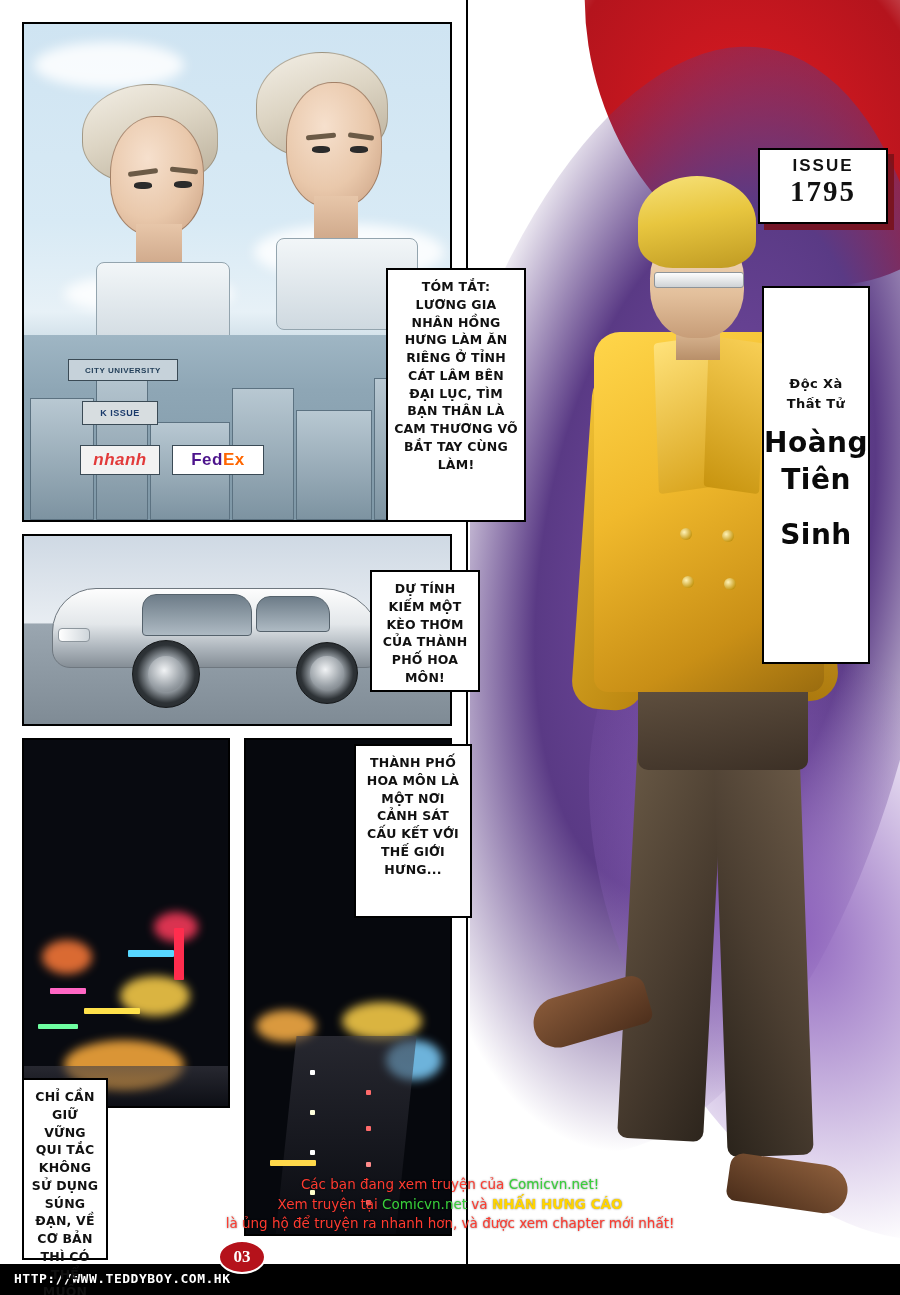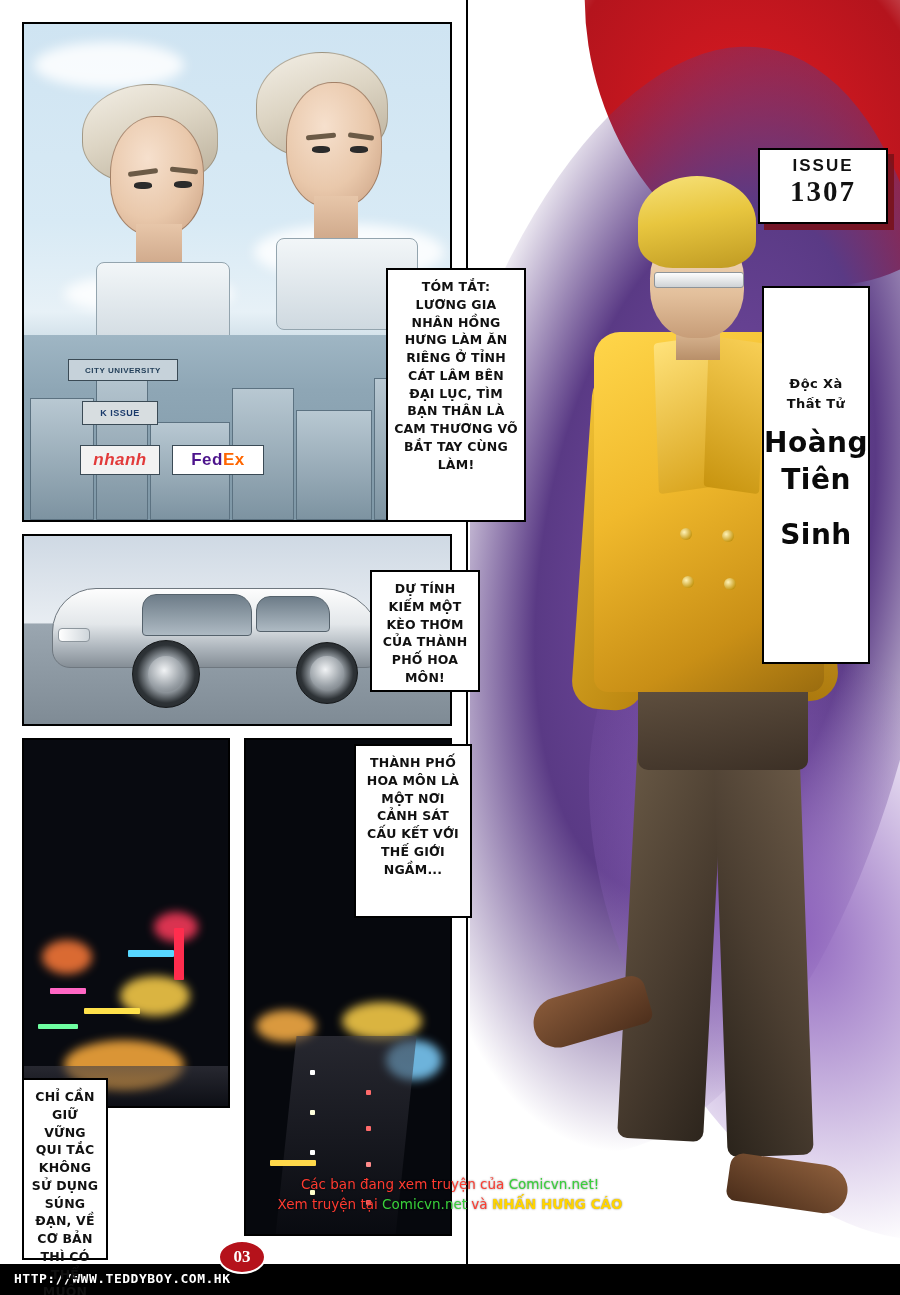--- a/index.html
+++ b/index.html
@@ -493,21 +493,21 @@
   <div class="panel" id="panel-4">
     <div class="night-glow" style="left:10px;top:270px;width:60px;height:32px;background:#ffb347;"></div>
     <div class="night-glow" style="left:96px;top:262px;width:80px;height:38px;background:#ffd24a;"></div>
     <div class="night-glow" style="left:140px;top:300px;width:56px;height:40px;background:#7fd1ff;"></div>
     <div class="road" style="left:40px;top:296px;width:120px;height:200px;transform:skewX(-6deg);"></div>
     <div class="neon" style="left:64px;top:330px;width:5px;height:5px;background:#fff;box-shadow:0 40px 0 #ffd,0 80px 0 #fff,0 120px 0 #ffc;"></div>
     <div class="neon" style="left:120px;top:350px;width:5px;height:5px;background:#ff6b6b;box-shadow:0 36px 0 #ff6b6b,0 72px 0 #ff8a8a,0 110px 0 #ff6b6b;"></div>
     <div class="neon" style="left:24px;top:420px;width:46px;height:6px;background:#ffd84a;"></div>
   </div>
 
-  <div class="caption" id="caption-3">THÀNH PHỐ HOA MÔN LÀ MỘT NƠI CẢNH SÁT CẤU KẾT VỚI THẾ GIỚI NGẦM...</div>
+  <div class="caption" id="caption-3">THÀNH PHỐ HOA MÔN LÀ MỘT NƠI CẢNH SÁT CẤU KẾT VỚI THẾ GIỚI HƯNG...</div>
 
   <div class="caption" id="caption-4">CHỈ CẦN GIỮ VỮNG QUI TẮC KHÔNG SỬ DỤNG SÚNG ĐẠN, VỀ CƠ BẢN THÌ CÓ THỂ MUỐN LÀM GÌ THÌ LÀM!</div>
 
   <div class="divider-line"></div>
 
   <div id="right-art">
     <div class="swoosh" id="swoosh-red"></div>
     <div class="swoosh" id="swoosh-purple"></div>
     <div class="swoosh" id="swoosh-purple2"></div>
 
@@ -528,39 +528,40 @@
     </div>
     <div class="man-part" id="man-lapel-l"></div>
     <div class="man-part" id="man-lapel-r"></div>
     <div class="man-part" id="man-neck"></div>
     <div class="man-part" id="man-face"></div>
     <div class="man-part" id="man-hair"></div>
     <div class="man-part" id="man-glasses"></div>
 
     <div id="issue-badge">
       <div class="issue-word">ISSUE</div>
-      <div class="issue-num">1307</div>
+      <div class="issue-num">1795</div>
     </div>
 
     <div id="title-plate">
       <div class="kicker">Độc Xà</div>
       <div class="kicker">Thất Tử</div>
       <div class="big">Hoàng</div>
       <div class="big" style="margin-top:2px;">Tiên</div>
       <div class="big" style="margin-top:20px;">Sinh</div>
     </div>
   </div>
 
   <div id="watermark">
     <div>
       <span>Các bạn đang xem truyện của </span><span class="green">Comicvn.net!</span>
     </div>
     <div>
       <span>Xem truyện tại </span><span class="green">Comicvn.net</span><span> và </span><span class="yellow">NHẤN HƯNG CÁO</span>
     </div>
+    <div>là ủng hộ để truyện ra nhanh hơn, và được xem chapter mới nhất!</div>
   </div>
 
   <div id="page-number">03</div>
 
   <div id="footer">
     <div id="footer-url">HTTP://WWW.TEDDYBOY.COM.HK</div>
   </div>
 
 </div>
 

